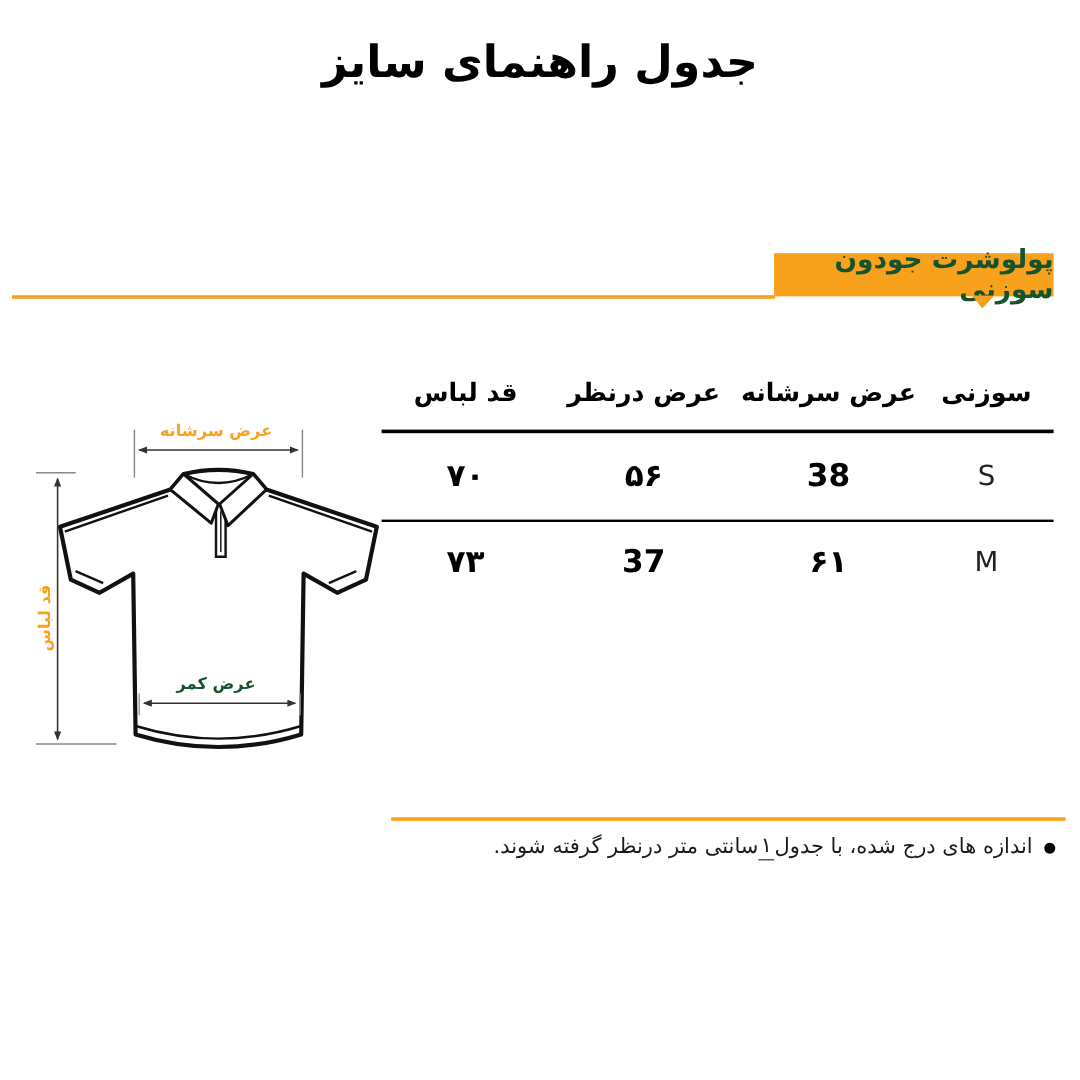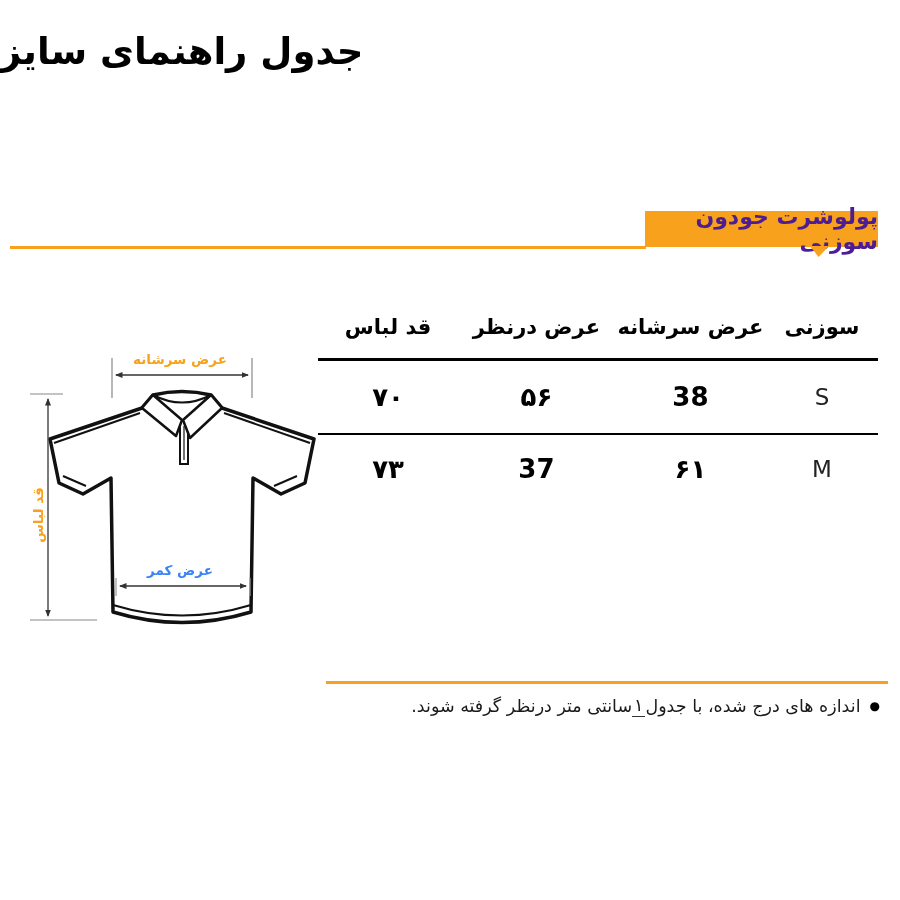--- a/index.html
+++ b/index.html
@@ -2,28 +2,28 @@
 <html lang="fa"><head>
 <meta charset="utf-8">
 <style>
   html,body{margin:0;padding:0;background:#ffffff;}
   #canvas{
     position:relative;width:900px;height:900px;background:#ffffff;overflow:hidden;
     font-family:"DejaVu Sans",sans-serif;color:#000;
   }
   
   .page-title{
-    position:absolute;left:0;right:0;top:30px;text-align:left;
+    position:absolute;left:0;right:0;top:30px;text-align:center;
     font-size:37px;font-weight:bold;direction:rtl;letter-spacing:-.5px;
   }
   
   .banner{
     position:absolute;left:645px;top:211px;width:233px;height:36px;
     display:flex;align-items:center;justify-content:center;
-    font-size:22px;font-weight:600;direction:rtl;color:#4c1d95;
+    font-size:22px;font-weight:600;direction:rtl;color:#14532d;
   }
   .banner-tail{
     position:absolute;left:165px;top:35px;width:19px;height:11px;
     clip-path:polygon(0 0,100% 0,45% 100%);
   }
   .banner-line{
     position:absolute;left:10px;top:246px;width:636px;height:3px;
   }
   
   .size-table{position:absolute;left:318px;top:296px;width:560px;direction:rtl;}
@@ -121,21 +121,21 @@
       <line x1="0" y1="44" x2="33" y2="44" stroke="#888" stroke-width="1.2"></line>
       <line x1="0" y1="270" x2="67" y2="270" stroke="#888" stroke-width="1.2"></line>
       <line x1="18" y1="49" x2="18" y2="266" stroke="#333" stroke-width="1.3" marker-start="url(#ah)" marker-end="url(#ah)"></line>
 
       <line x1="86" y1="228" x2="86" y2="246" stroke="#999" stroke-width="1.2"></line>
       <line x1="220" y1="228" x2="220" y2="246" stroke="#999" stroke-width="1.2"></line>
       <line x1="90" y1="236" x2="216" y2="236" stroke="#333" stroke-width="1.3" marker-start="url(#ah)" marker-end="url(#ah)"></line>
     </svg>
     <div class="dim-label lbl-shoulder" style="color: rgb(248, 161, 29);">عرض سرشانه</div>
     <div class="dim-label lbl-length" style="color: rgb(248, 161, 29);">قد لباس</div>
-    <div class="dim-label lbl-waist" style="color: #3b82f6;">عرض کمر</div>
+    <div class="dim-label lbl-waist" style="color: #14532d;">عرض کمر</div>
   </div>
 
   <div class="foot-line" style="background: rgb(248, 161, 29);"></div>
   <div class="footnote">
     <span class="bullet">●</span>
     <span>اندازه های درج شده، با جدول </span>
     <span class="u">۱</span>
     <span> سانتی متر درنظر گرفته شوند.</span>
   </div>
 

